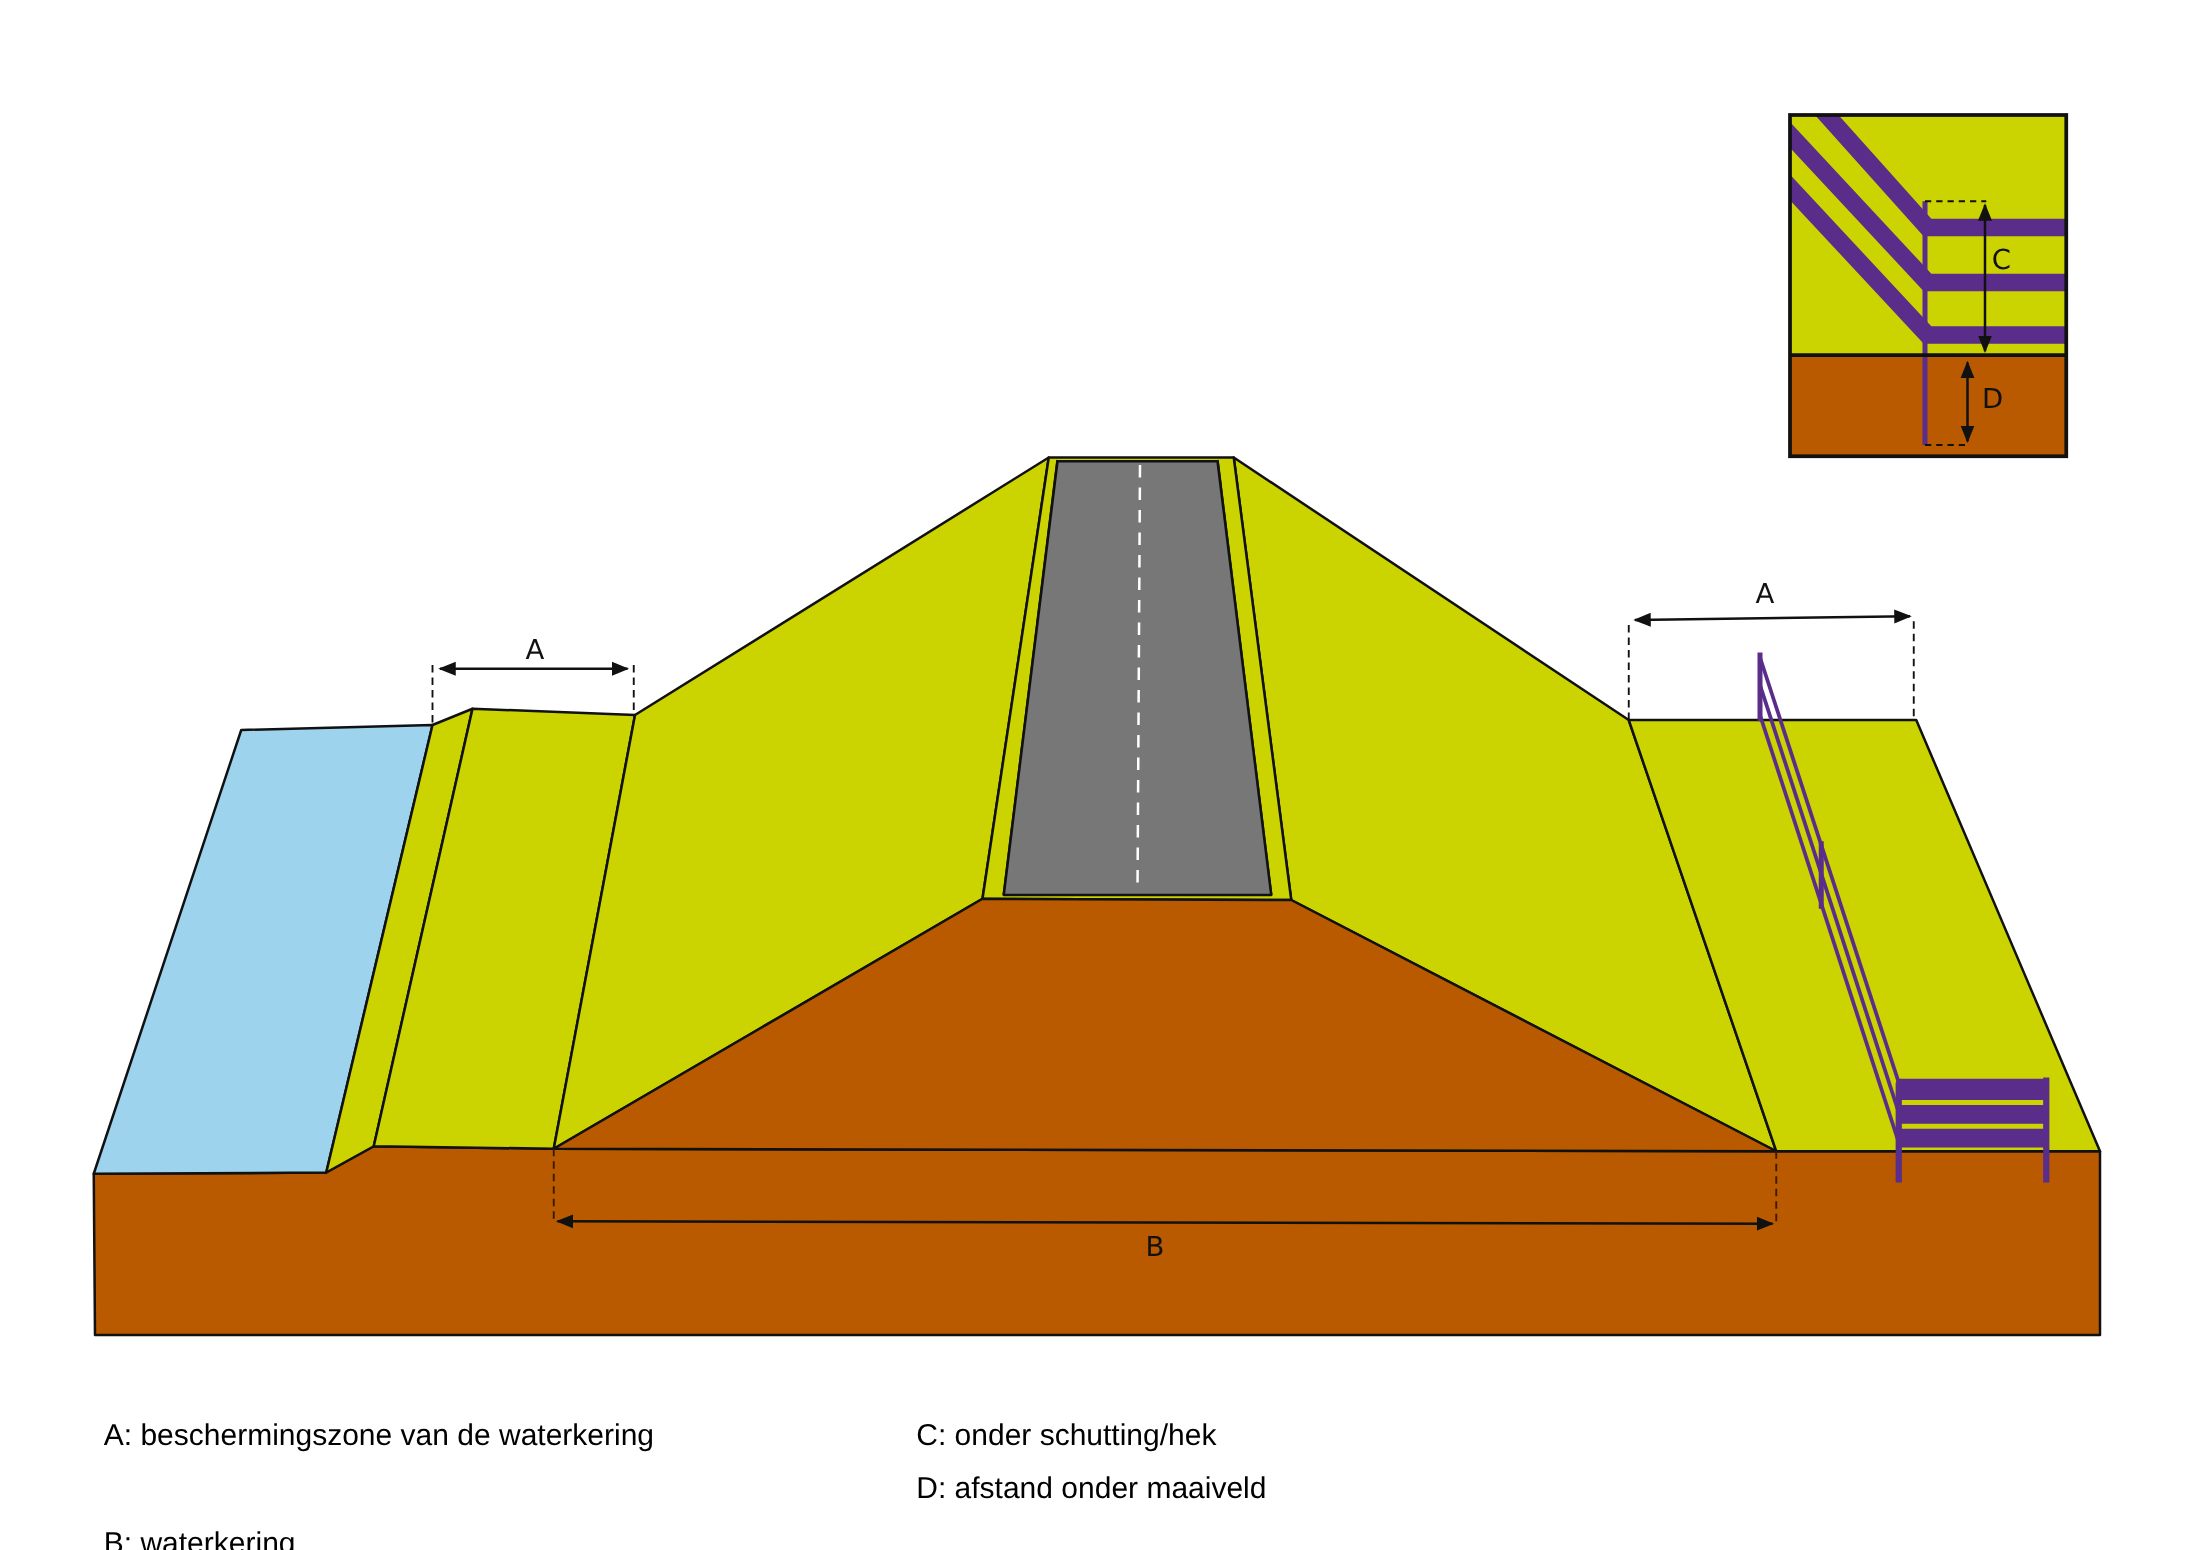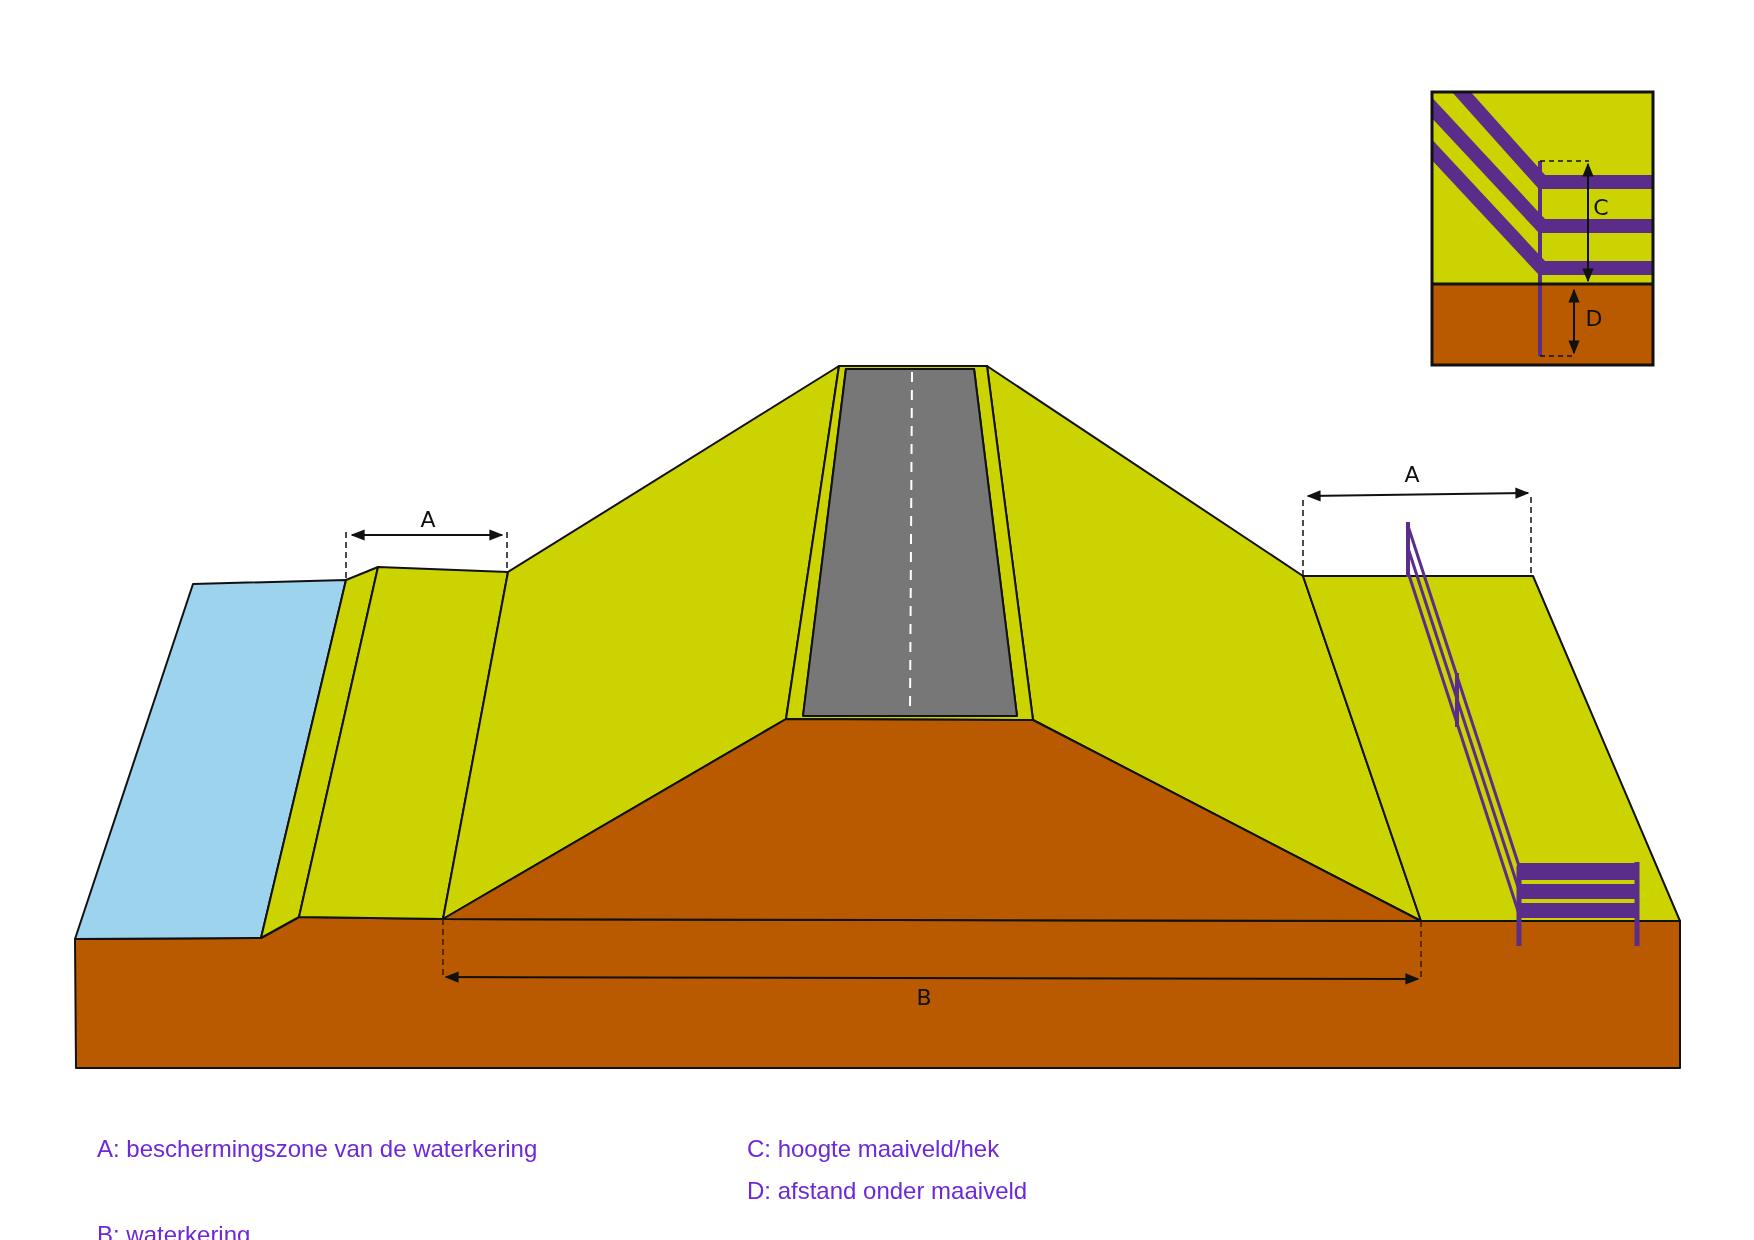--- a/index.html
+++ b/index.html
@@ -1,19 +1,19 @@
 <!DOCTYPE html>
 <html><head>
   <meta charset="utf-8">
   <style>
     html, body { margin: 0; padding: 0; background: #ffffff; }
     body { width: 1754px; height: 1240px; position: relative; overflow: hidden; font-family: "DejaVu Sans", sans-serif; }
     #diagram { position: absolute; left: 0; top: 0; width: 1754px; height: 1240px; }
     .lbl { font-family: "DejaVu Sans", sans-serif; font-size: 22px; fill: #111111; }
-    .legend { position: absolute; font-family: "Liberation Sans", sans-serif; font-size: 24px; color: #6d28d9; white-space: nowrap; line-height: 1; margin-left: 14px; }
+    .legend { position: absolute; font-family: "Liberation Sans", sans-serif; font-size: 24px; color: #000000; white-space: nowrap; line-height: 1; }
   </style>
 </head>
 <body>
 
 <svg id="diagram" viewBox="0 0 1754 1240" xmlns="http://www.w3.org/2000/svg">
   <defs>
     <marker id="arr" viewBox="0 0 10 10" refX="9" refY="5" markerWidth="7" markerHeight="7" orient="auto-start-reverse">
       <path d="M0,1 L10,5 L0,9 z" fill="#111"></path>
     </marker>
   </defs>
@@ -93,14 +93,14 @@
     <line x1="1588" y1="164" x2="1588" y2="281" stroke="#111" stroke-width="2" marker-start="url(#arr)" marker-end="url(#arr)"></line>
     <line x1="1574" y1="290" x2="1574" y2="353" stroke="#111" stroke-width="2" marker-start="url(#arr)" marker-end="url(#arr)"></line>
     <text class="lbl" x="1601" y="215" text-anchor="middle">C</text>
     <text class="lbl" x="1594" y="326" text-anchor="middle">D</text>
     <rect x="1432" y="92" width="221" height="273" fill="none" stroke="#111" stroke-width="3"></rect>
   </g>
 </svg>
 
 <div class="legend" style="left:83px; top:1137px;">A: beschermingszone van de waterkering</div>
 <div class="legend" style="left:83px; top:1223px;">B: waterkering</div>
-<div class="legend" style="left:733px; top:1137px;">C: hoogte maaiveld/hek</div>
+<div class="legend" style="left:733px; top:1137px;">C: onder schutting/hek</div>
 <div class="legend" style="left:733px; top:1179px;">D: afstand onder maaiveld</div>
 
 </body></html>

